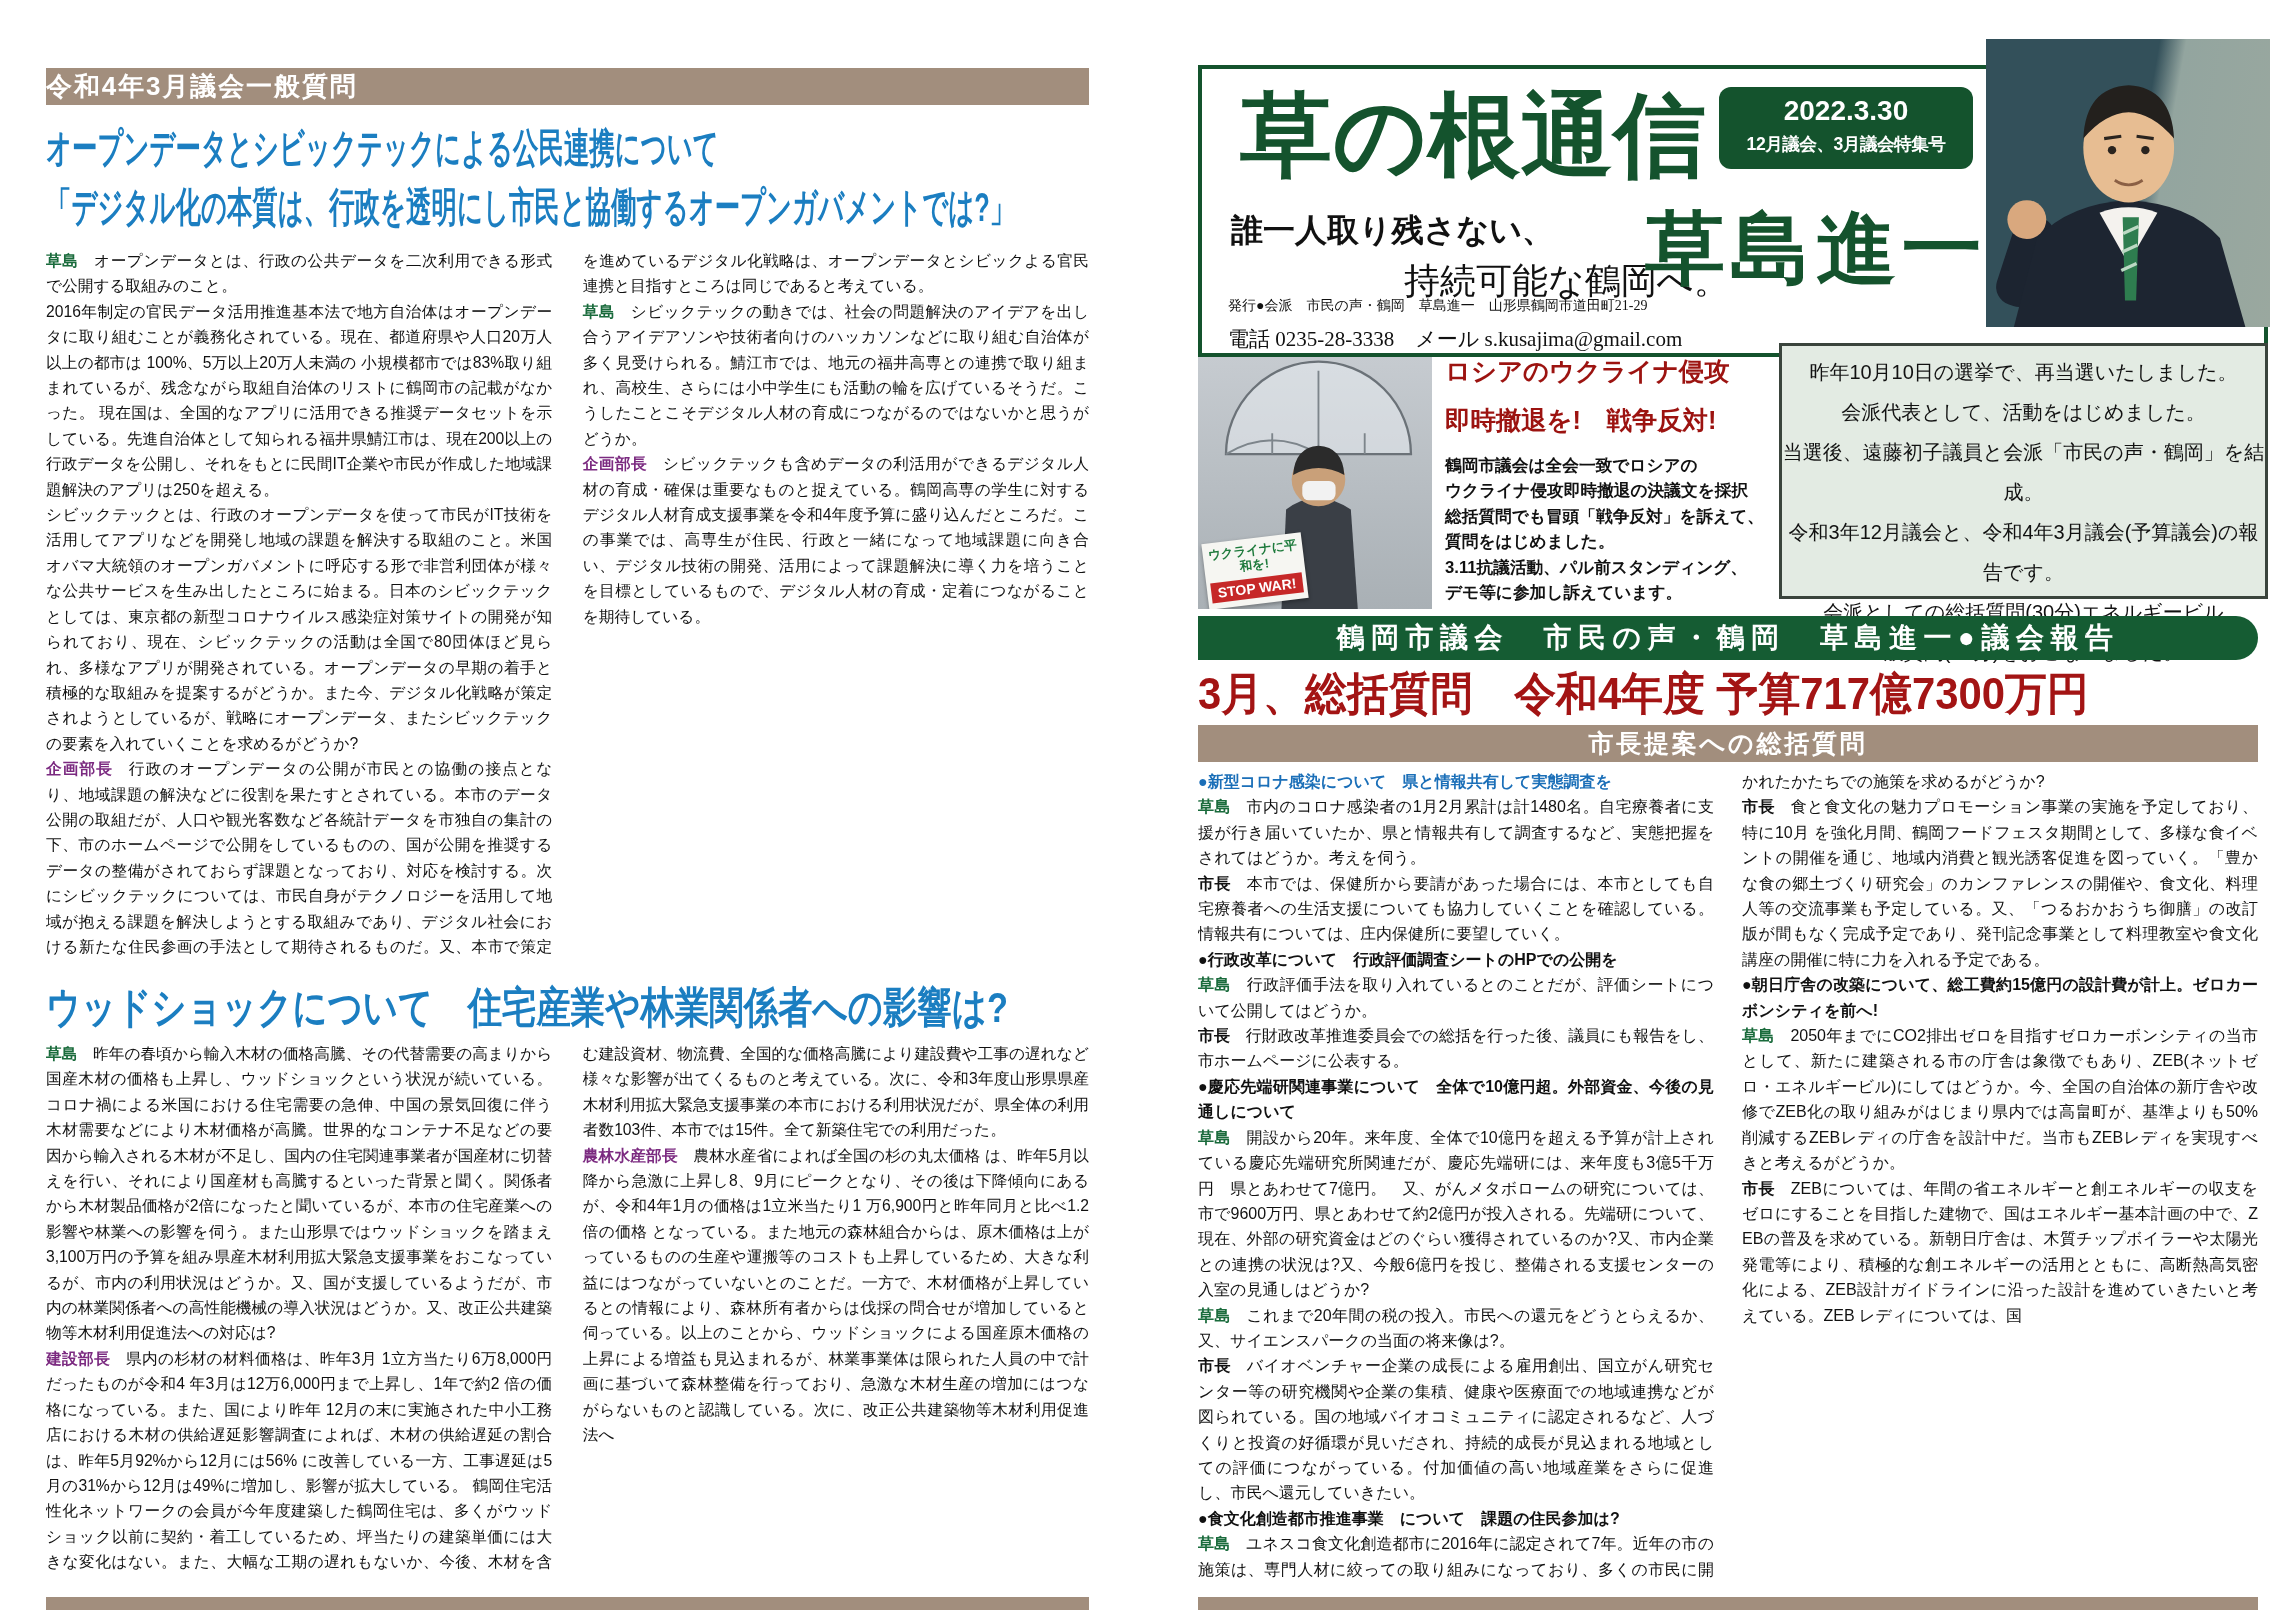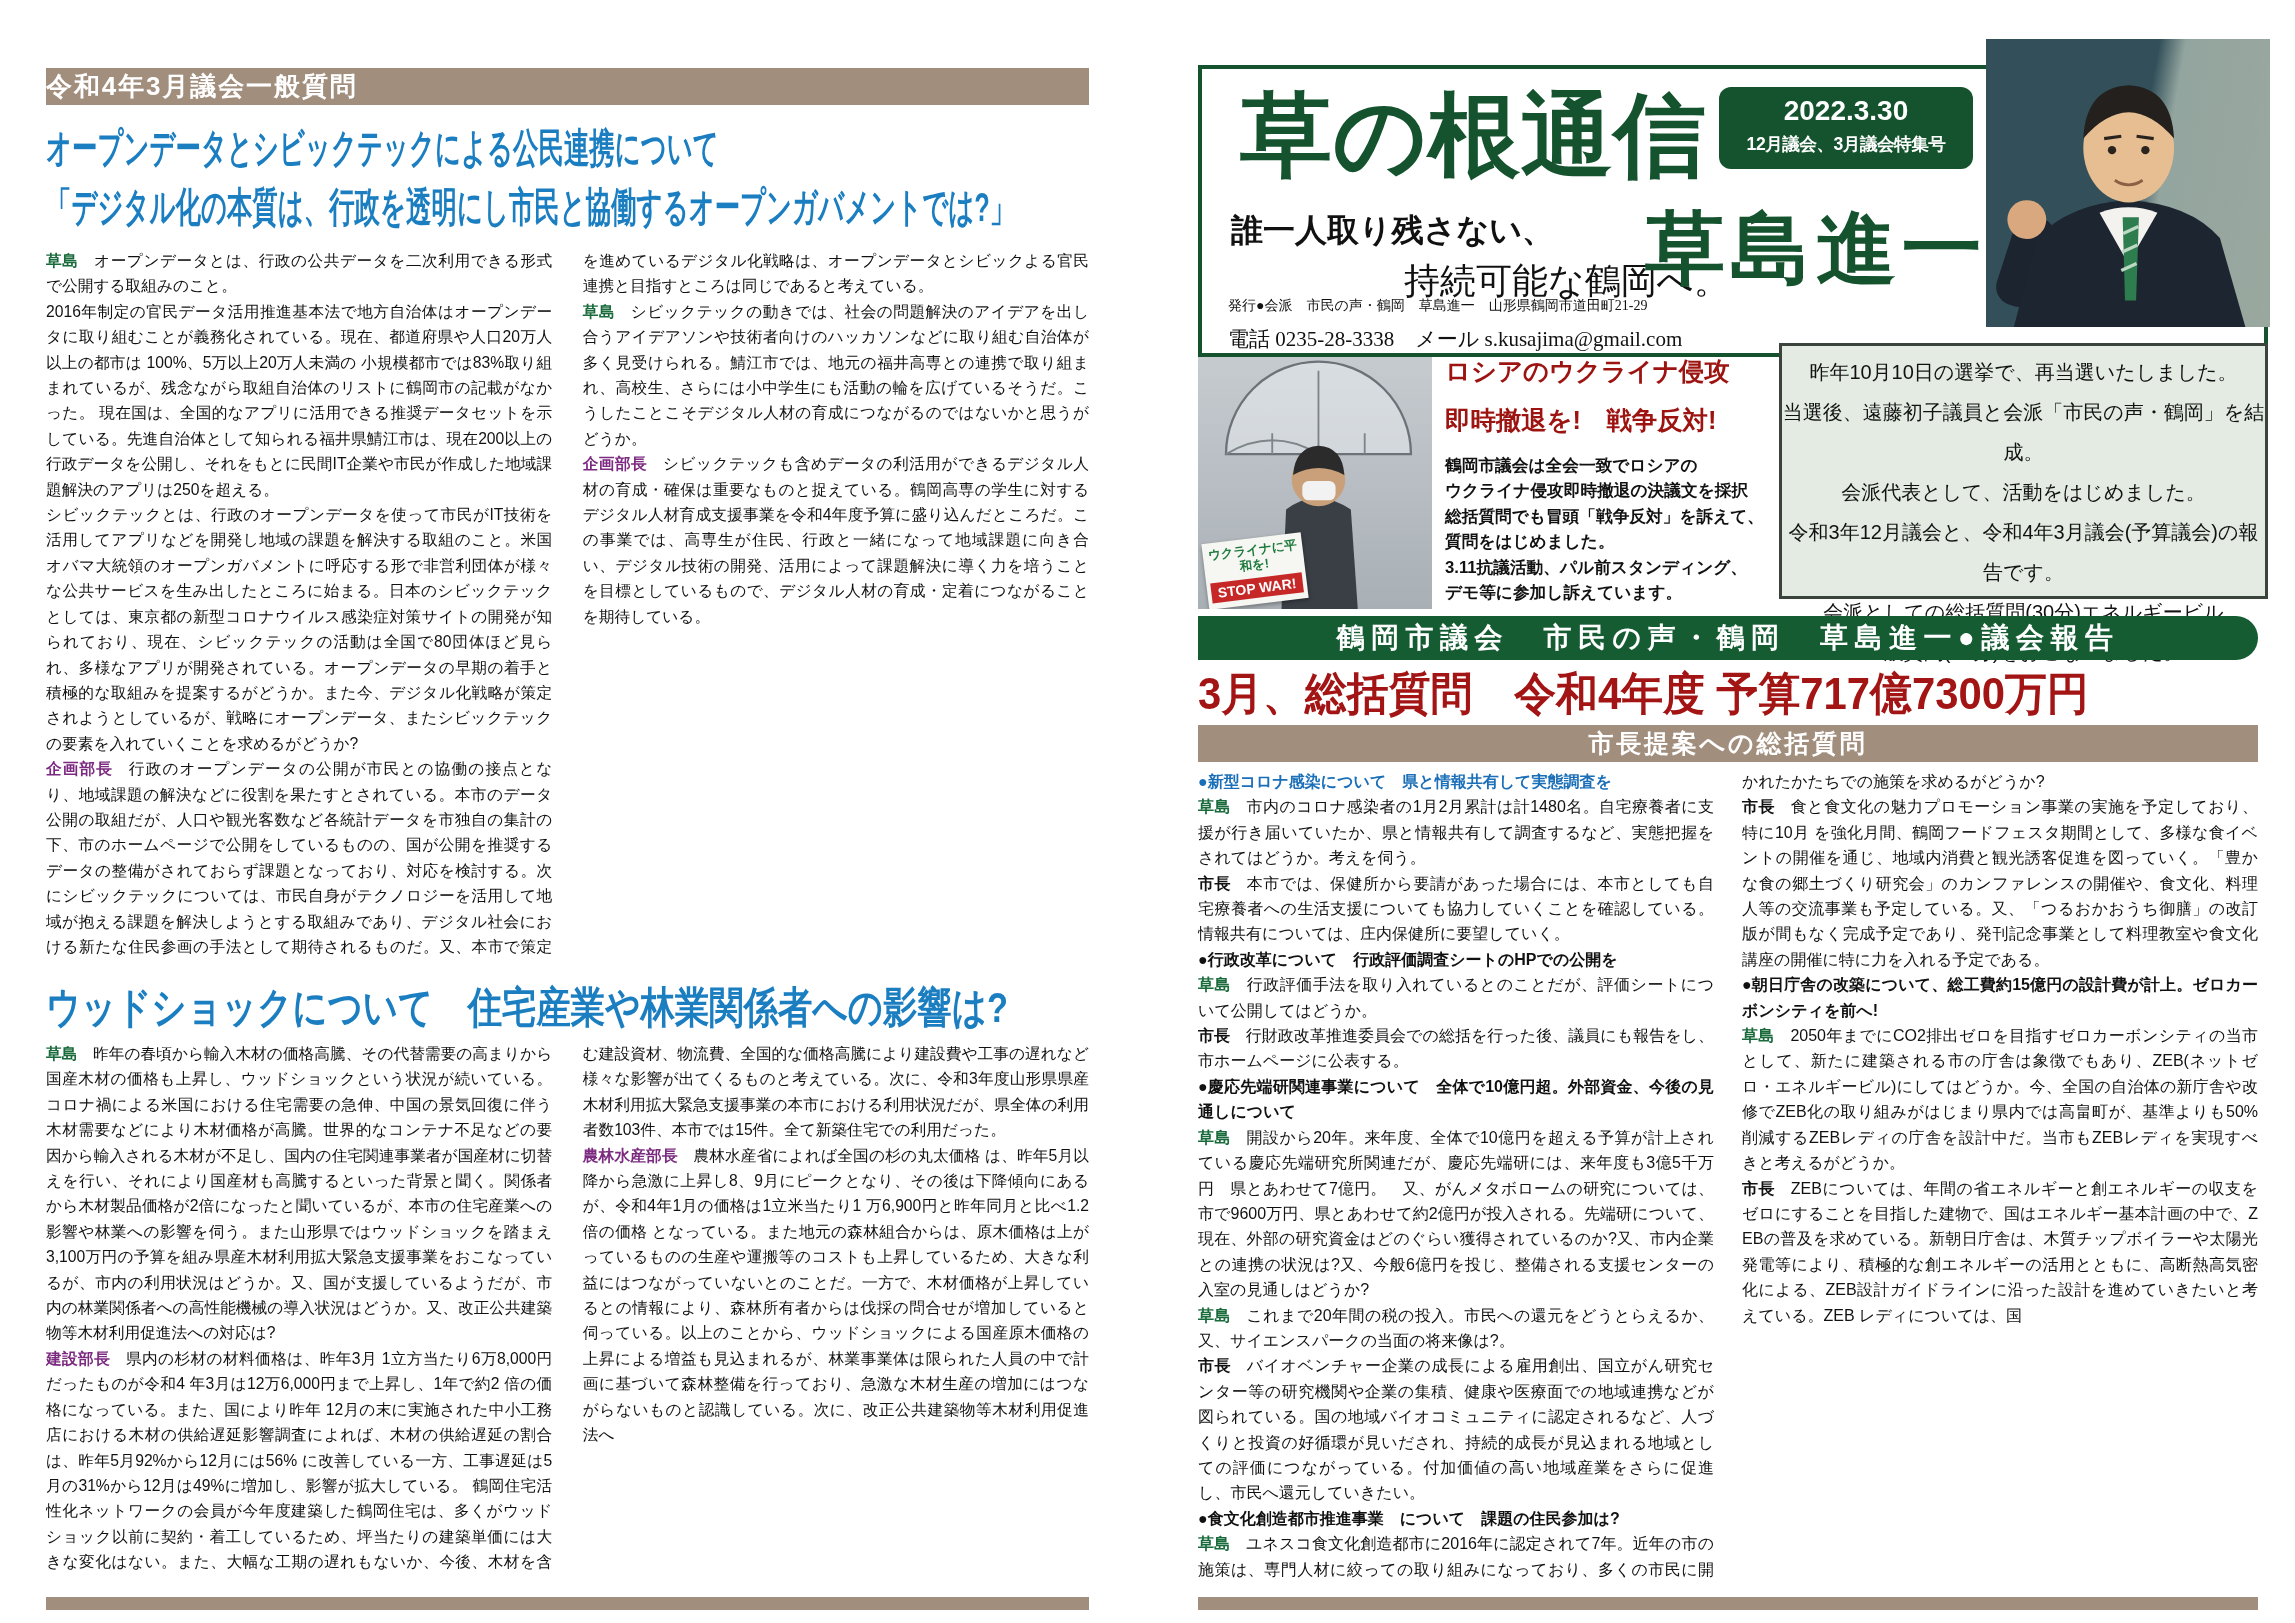--- a/index.html
+++ b/index.html
@@ -160,22 +160,22 @@
       <div class="line">鶴岡市議会は全会一致でロシアの</div>
       <div class="line">ウクライナ侵攻即時撤退の決議文を採択</div>
       <div class="line">総括質問でも冒頭「戦争反対」を訴えて、</div>
       <div class="line">質問をはじめました。</div>
       <div class="line">3.11抗議活動、パル前スタンディング、</div>
       <div class="line">デモ等に参加し訴えています。</div>
     </div>
 
   <div id="infobox" class="abs">
       <div class="line">昨年10月10日の選挙で、再当選いたしました。</div>
+      <div class="line">会派代表として、活動をはじめました。</div>
       <div class="line">当選後、遠藤初子議員と会派「市民の声・鶴岡」を結成。</div>
-      <div class="line">会派代表として、活動をはじめました。</div>
       <div class="line">令和3年12月議会と、令和4年3月議会(予算議会)の報告です。</div>
       <div class="line">会派としての総括質問(30分)エネルギービル</div>
       <div class="line">一般質問(30分)をおこないました。</div>
     </div>
 
   <div id="report-banner" class="abs">鶴岡市議会　市民の声・鶴岡　草島進一●議会報告</div>
 
   <div id="budget-head" class="abs">
     <span class="condense" style="transform:scaleX(0.93);">3月、総括質問　令和4年度 予算717億7300万円</span>
   </div>

